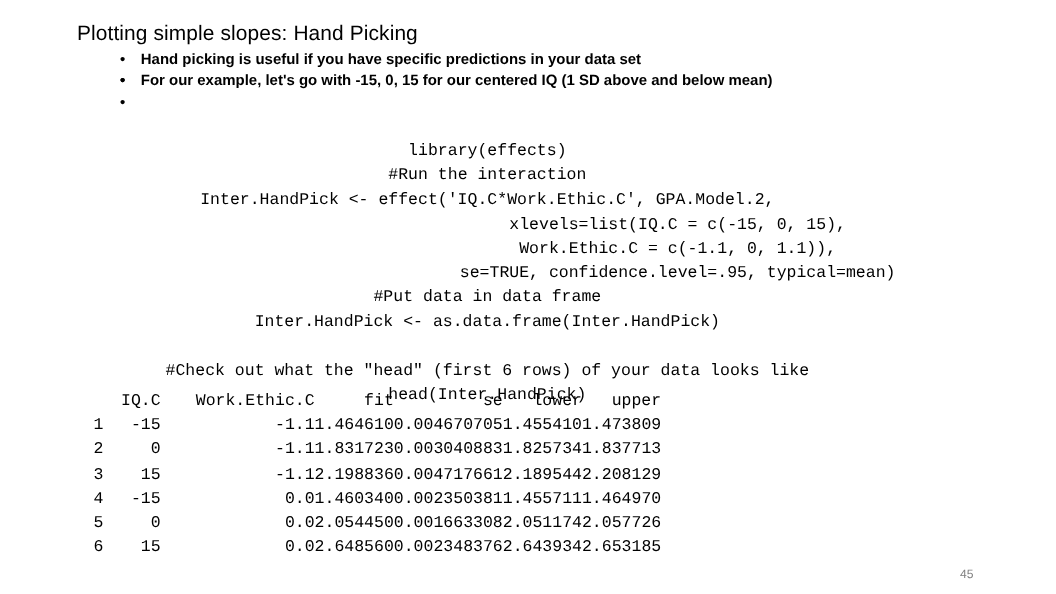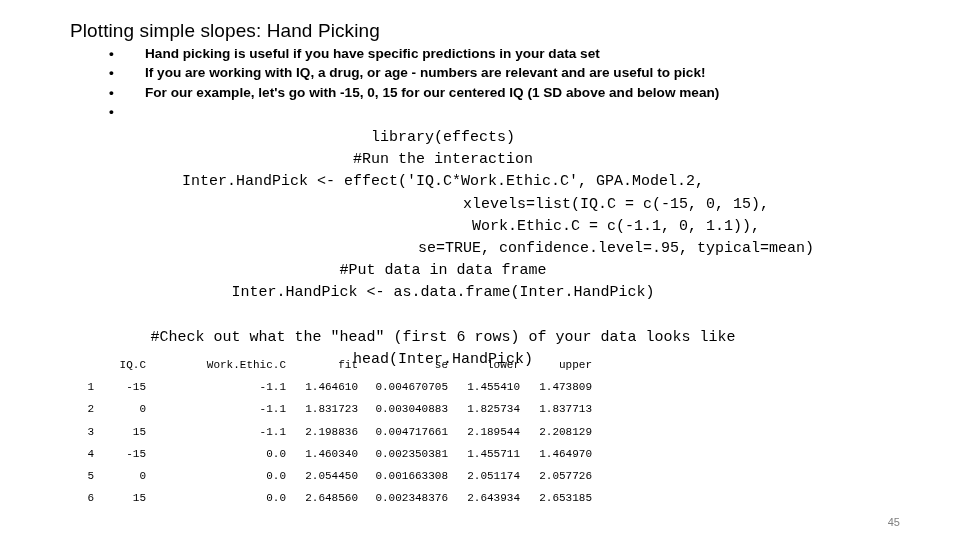--- a/index.html
+++ b/index.html
@@ -56,21 +56,21 @@
     white-space: nowrap;
   }
   .bullets li .bullet-dot {
     position: absolute;
     left: 5px;
     top: 0;
     font-size: 13.6px;
     line-height: 19.4px;
     font-weight: bold;
   }
-  .bullets li .btext { font-weight: bold; margin-left: 17px; }
+  .bullets li .btext { font-weight: bold; }
   .bullets li code.mono-b {
     font-family: "Liberation Sans", sans-serif;
     font-weight: bold;
     font-size: 13.6px;
   }
 
   
   .code-block {
     position: absolute;
     left: 72px;
@@ -96,53 +96,53 @@
     line-height: 22.2px;
     color: #000000;
     white-space: pre;
     border-collapse: collapse;
   }
   .table-block td, .table-block th {
     padding: 0;
     font-weight: normal;
     text-align: right;
     font-family: "Liberation Mono", "DejaVu Sans Mono", monospace;
-    font-size: 11px;
+    font-size: 15px;
     line-height: 22.2px;
     white-space: pre;
   }
   .col-idx   { width: 22px;  text-align: left; }
   .col-iqc   { width: 52px;  padding-right: 4px; }
   .col-work  { width: 140px; padding-right: 4px; }
   .col-fit   { width: 72px;  padding-right: 4px; }
   .col-se    { width: 90px;  padding-right: 4px; }
   .col-lower { width: 72px;  padding-right: 4px; }
   .col-upper { width: 72px; }
 
   
   .page-number {
     position: absolute;
-    right: 60px;
+    right: 75px;
     bottom: 12px;
     font-family: "Liberation Sans", sans-serif;
     font-size: 11px;
     color: #808080;
     text-align: center;
   }
 </style>
 </head>
 <body>
 
 <div class="slide">
 
   <div class="title">Plotting simple slopes: Hand Picking</div>
 
   <ul class="bullets" id="bullet-list">
       <li><span class="bullet-dot">•</span><span class="btext">Hand picking is useful if you have specific predictions in your data set</span></li>
-      <li><span class="bullet-dot">•</span><span class="btext">If you are working with IQ, a drug, or age - numbers are relevant and are useful to pick!</span></li>
+      <li><span class="bullet-dot">•</span></li>
       <li><span class="bullet-dot">•</span><span class="btext">For our example, let's go with -15, 0, 15 for our centered IQ (1 SD above and below mean)</span></li>
       <li><span class="bullet-dot">•</span></li>
     </ul>
 
   <div class="code-block" id="code-block"><div class="code-line">library(effects)</div><div class="code-line">#Run the interaction</div><div class="code-line">Inter.HandPick &lt;- effect('IQ.C*Work.Ethic.C', GPA.Model.2,</div><div class="code-line indent-cont">xlevels=list(IQ.C = c(-15, 0, 15),</div><div class="code-line indent-cont">Work.Ethic.C = c(-1.1, 0, 1.1)),</div><div class="code-line indent-cont">se=TRUE, confidence.level=.95, typical=mean)</div><div class="code-line">#Put data in data frame</div><div class="code-line">Inter.HandPick &lt;- as.data.frame(Inter.HandPick)</div><div class="code-line blank">&nbsp;</div><div class="code-line">#Check out what the "head" (first 6 rows) of your data looks like</div><div class="code-line">head(Inter.HandPick)</div></div>
 
   <table class="table-block">
     <thead>
       <tr id="table-header-row"><th class="col-idx"></th><th class="col-iqc">IQ.C</th><th class="col-work">Work.Ethic.C</th><th class="col-fit">fit</th><th class="col-se">se</th><th class="col-lower">lower</th><th class="col-upper">upper</th></tr>
     </thead>

